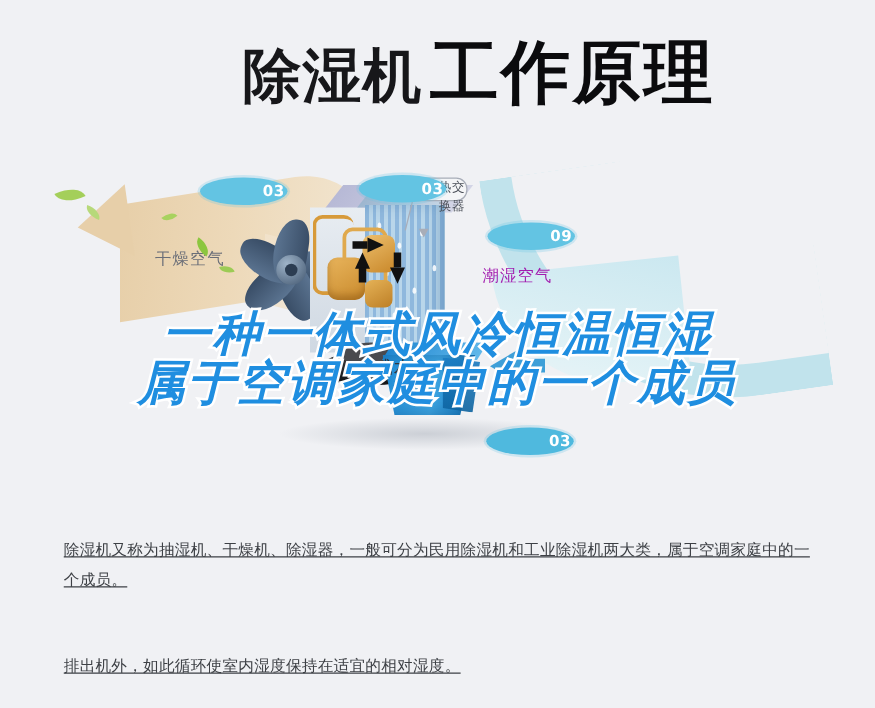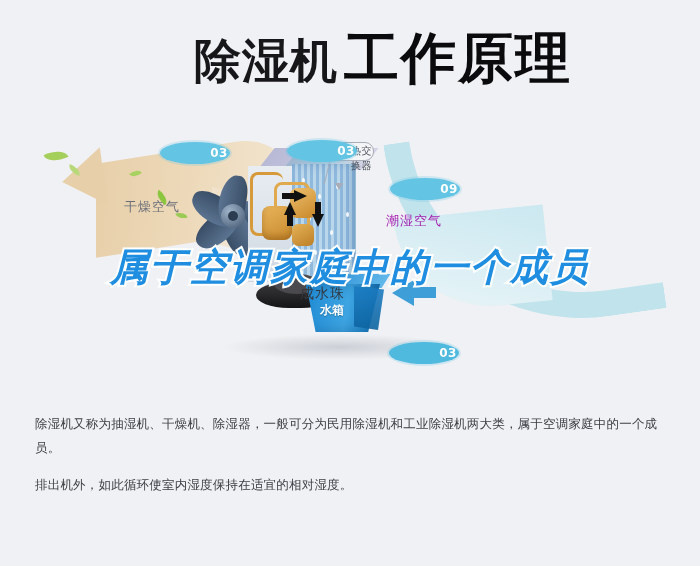--- a/index.html
+++ b/index.html
@@ -240,21 +240,21 @@
     -webkit-text-stroke:4px #ffffff;
     paint-order:stroke fill;
     text-shadow:0 0 0 #fff;
   }
 
   
   .body-text{
     position:absolute;left:35px;top:412px;width:640px;
     font-size:12.5px;color:#3d4045;line-height:24px;letter-spacing:.2px;
   }
-  .body-text p{margin:0;}
+  .body-text p{margin:16px;text-decoration:underline;}
   .body-text .gap{height:13px;}
 </style>
 </head>
 <body>
 
 <div id="page">
 
   <div class="title-wrap">
     <span class="title-a">除湿机</span><span class="title-b">工作原理</span>
   </div>
@@ -334,20 +334,21 @@
     <div class="badge b-03d">03</div>
     <div class="badge b-02">03</div>
     <div class="badge b-01">09</div>
     <div class="badge b-03b">03</div>
 
     <div class="lbl-humid">潮湿空气</div>
     <div class="lbl-cond">成水珠</div>
   </div>
 
   <div class="wm">
+    <div>一种一体式风冷恒温恒湿</div>
     <div>属于空调家庭中的一个成员</div>
   </div>
 
   <div class="body-text">
     <p>除湿机又称为抽湿机、干燥机、除湿器，一般可分为民用除湿机和工业除湿机两大类，属于空调家庭中的一个成员。</p>
     <div class="gap"></div>
     <p>排出机外，如此循环使室内湿度保持在适宜的相对湿度。</p>
   </div>
 
 </div>

